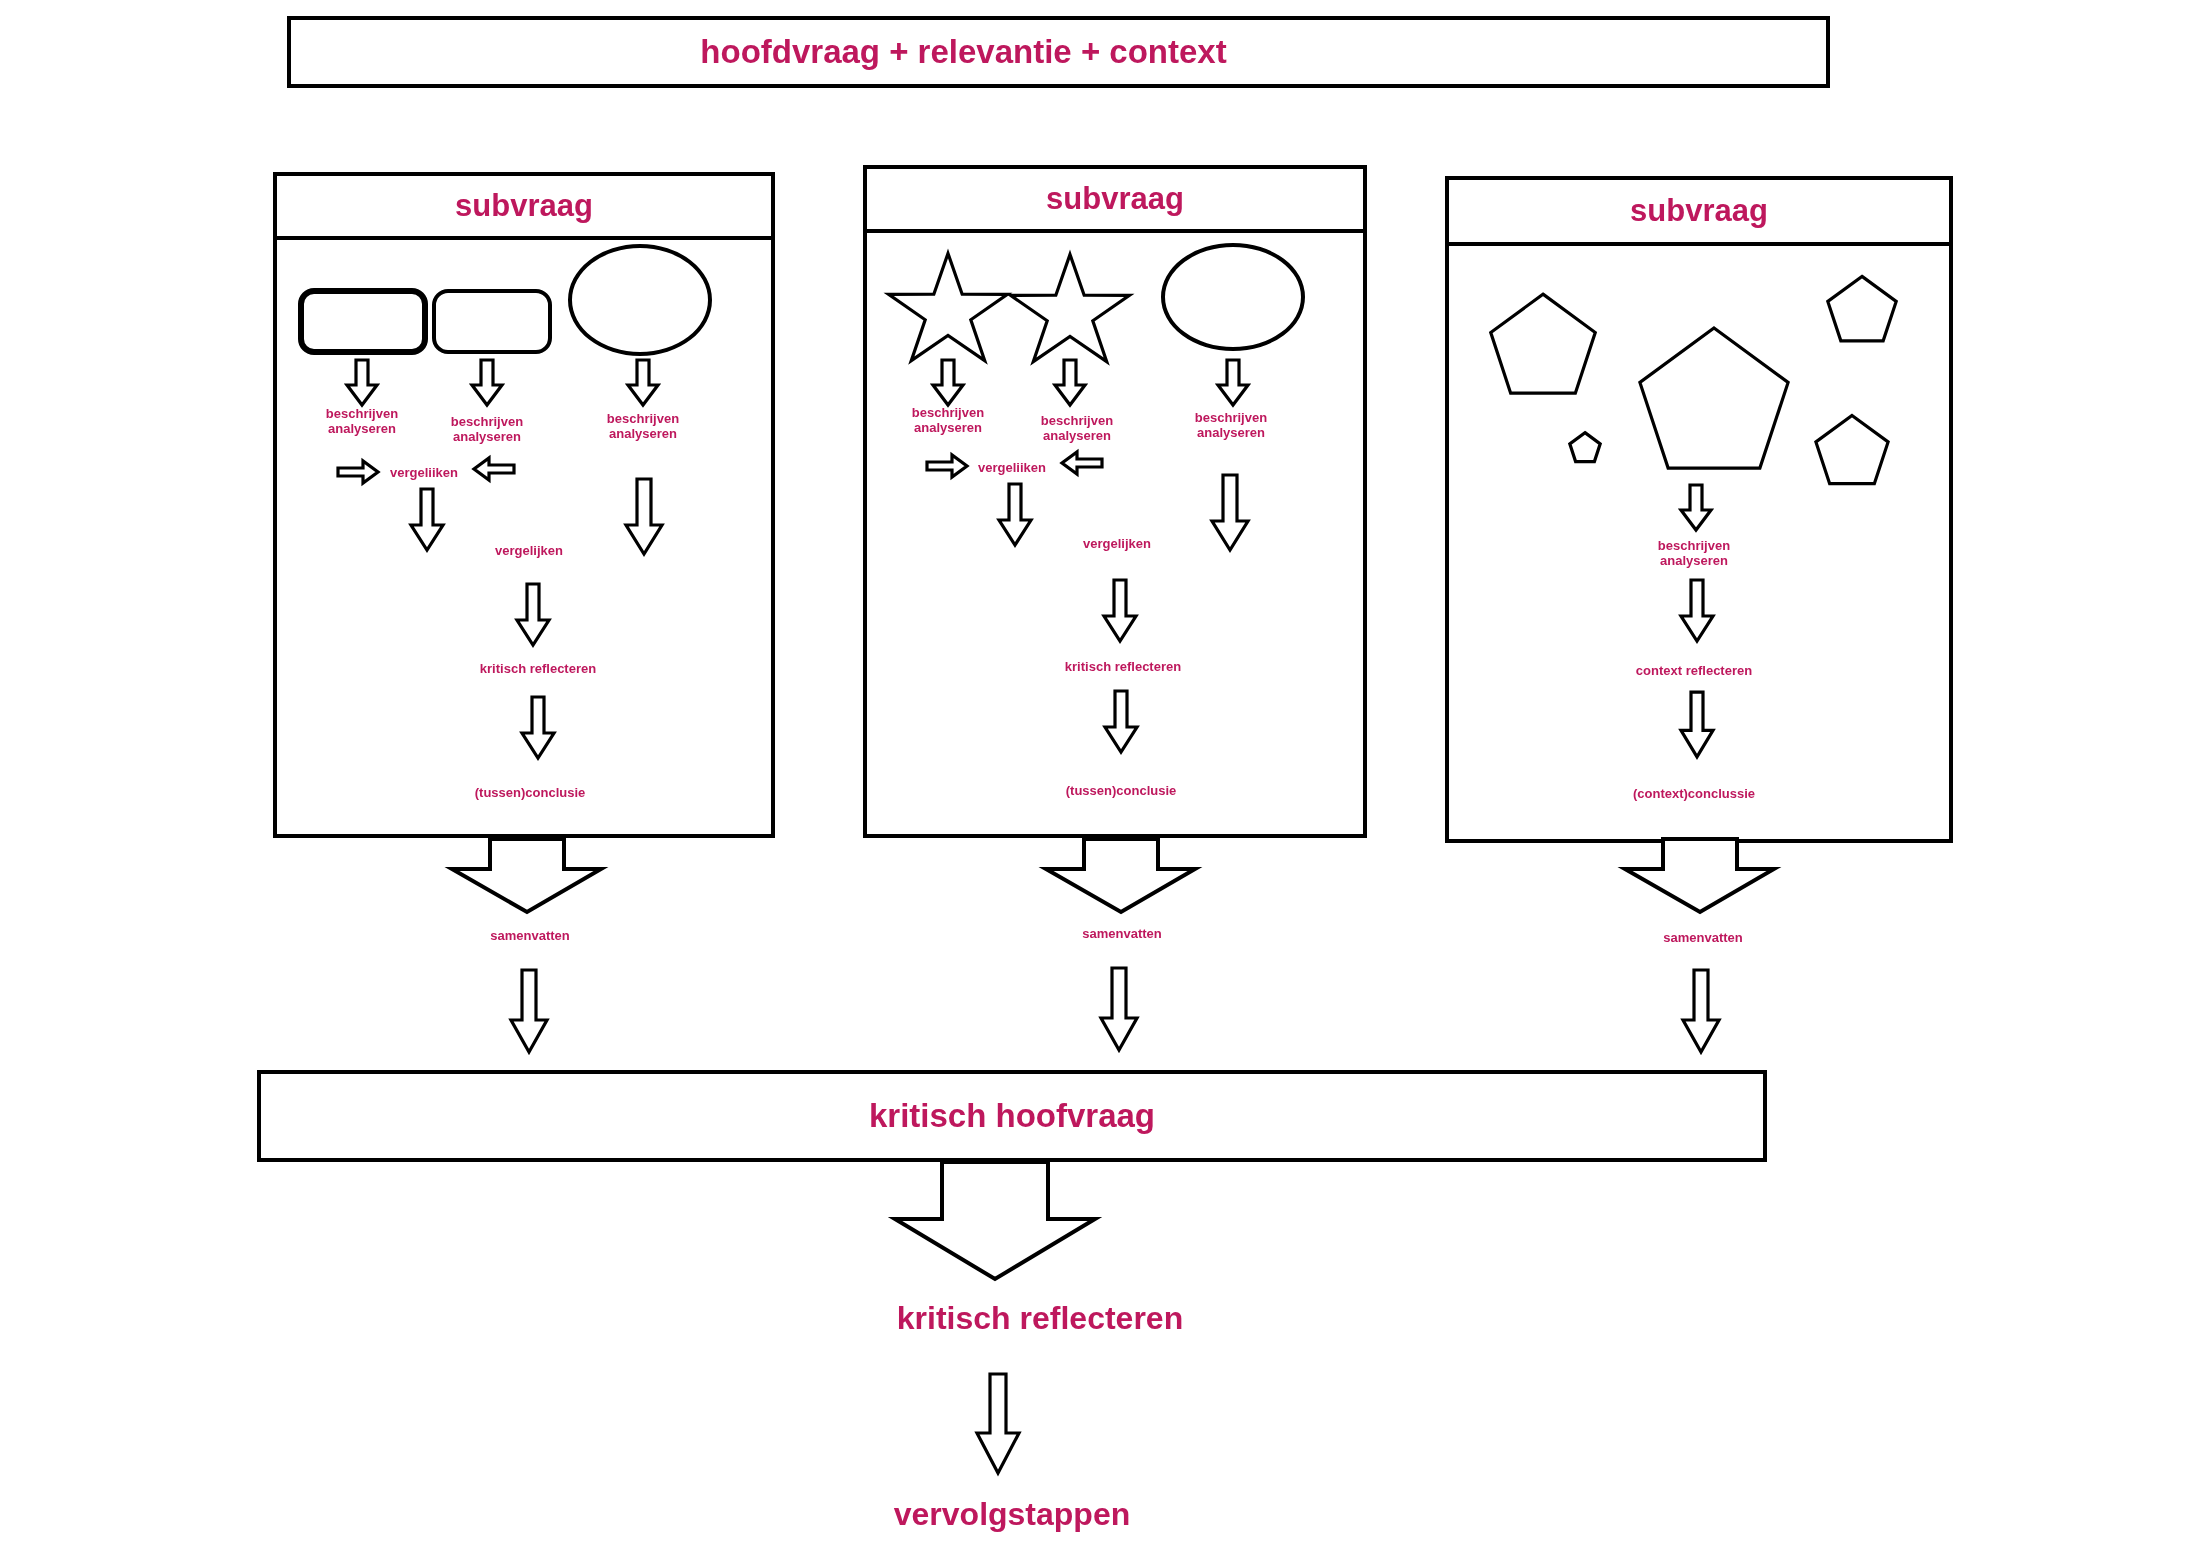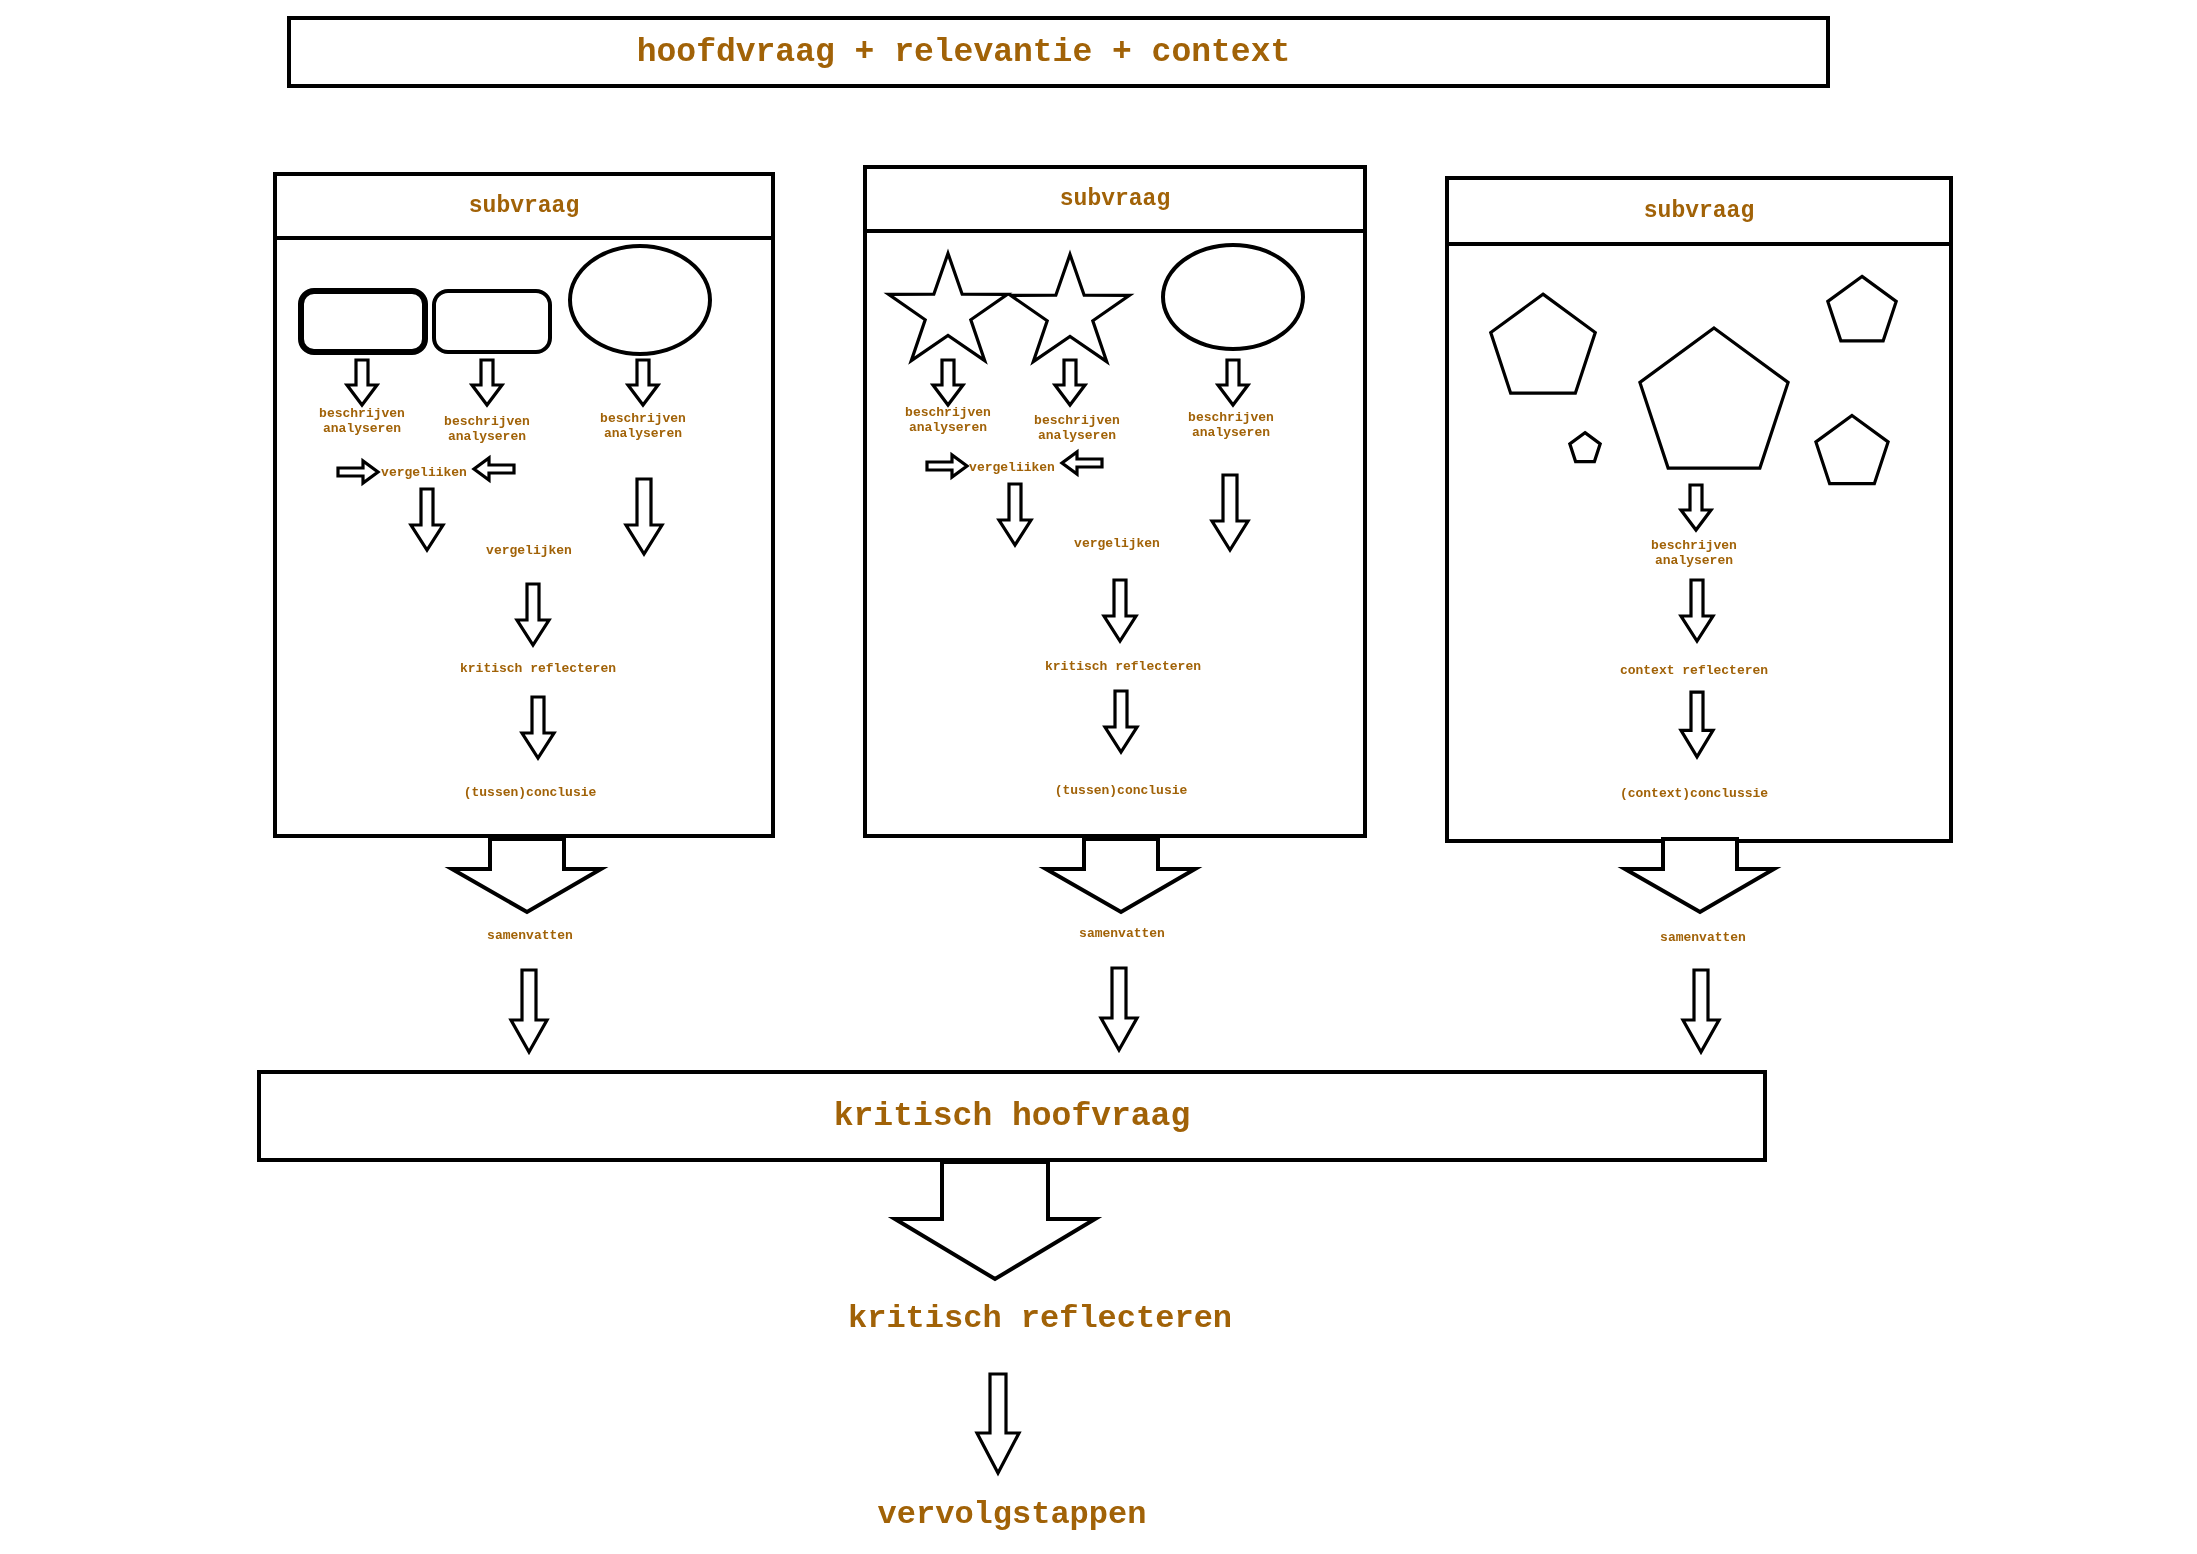--- a/index.html
+++ b/index.html
@@ -2,38 +2,38 @@
 <html><head>
 <meta charset="utf-8">
 <style>
   * { box-sizing: border-box; margin: 0; padding: 0; }
   html, body { background: #ffffff; }
   #canvas {
     position: relative;
     width: 2197px;
     height: 1554px;
     background: #ffffff;
-    color: #a16207;
-    font-family: Liberation Mono, monospace;
+    color: #be185d;
+    font-family: Liberation Sans, sans-serif;
     overflow: hidden;
   }
   .banner {
     position: absolute;
     border: 4px solid #000;
     background: #fff;
     display: flex; align-items: center; justify-content: center;
   }
   .banner-text { font-size: 33px; font-weight: 700; transform: translateX(-95px); white-space: nowrap; }
   .panel { position: absolute; border: 4px solid #000; background: #fff; }
   .panel-header {
     position: absolute; left: 0; top: 0; width: 100%;
     border-bottom: 4px solid #000;
     display: flex; align-items: center; justify-content: center;
   }
-  .h-title { font-size: 23px; font-weight: 700; }
+  .h-title { font-size: 31px; font-weight: 700; }
   .shape { position: absolute; background: #fff; }
   .rrect { border: 4px solid #000; border-radius: 16px; }
   .rrect.thickline { border-width: 6px; }
   .ellipse { border: 4px solid #000; border-radius: 50%; }
   .lbl {
     position: absolute; transform: translateX(-50%);
     text-align: center; font-size: 13px; line-height: 15px;
     font-weight: 700; white-space: nowrap;
   }
   .lbl span { display: block; }

